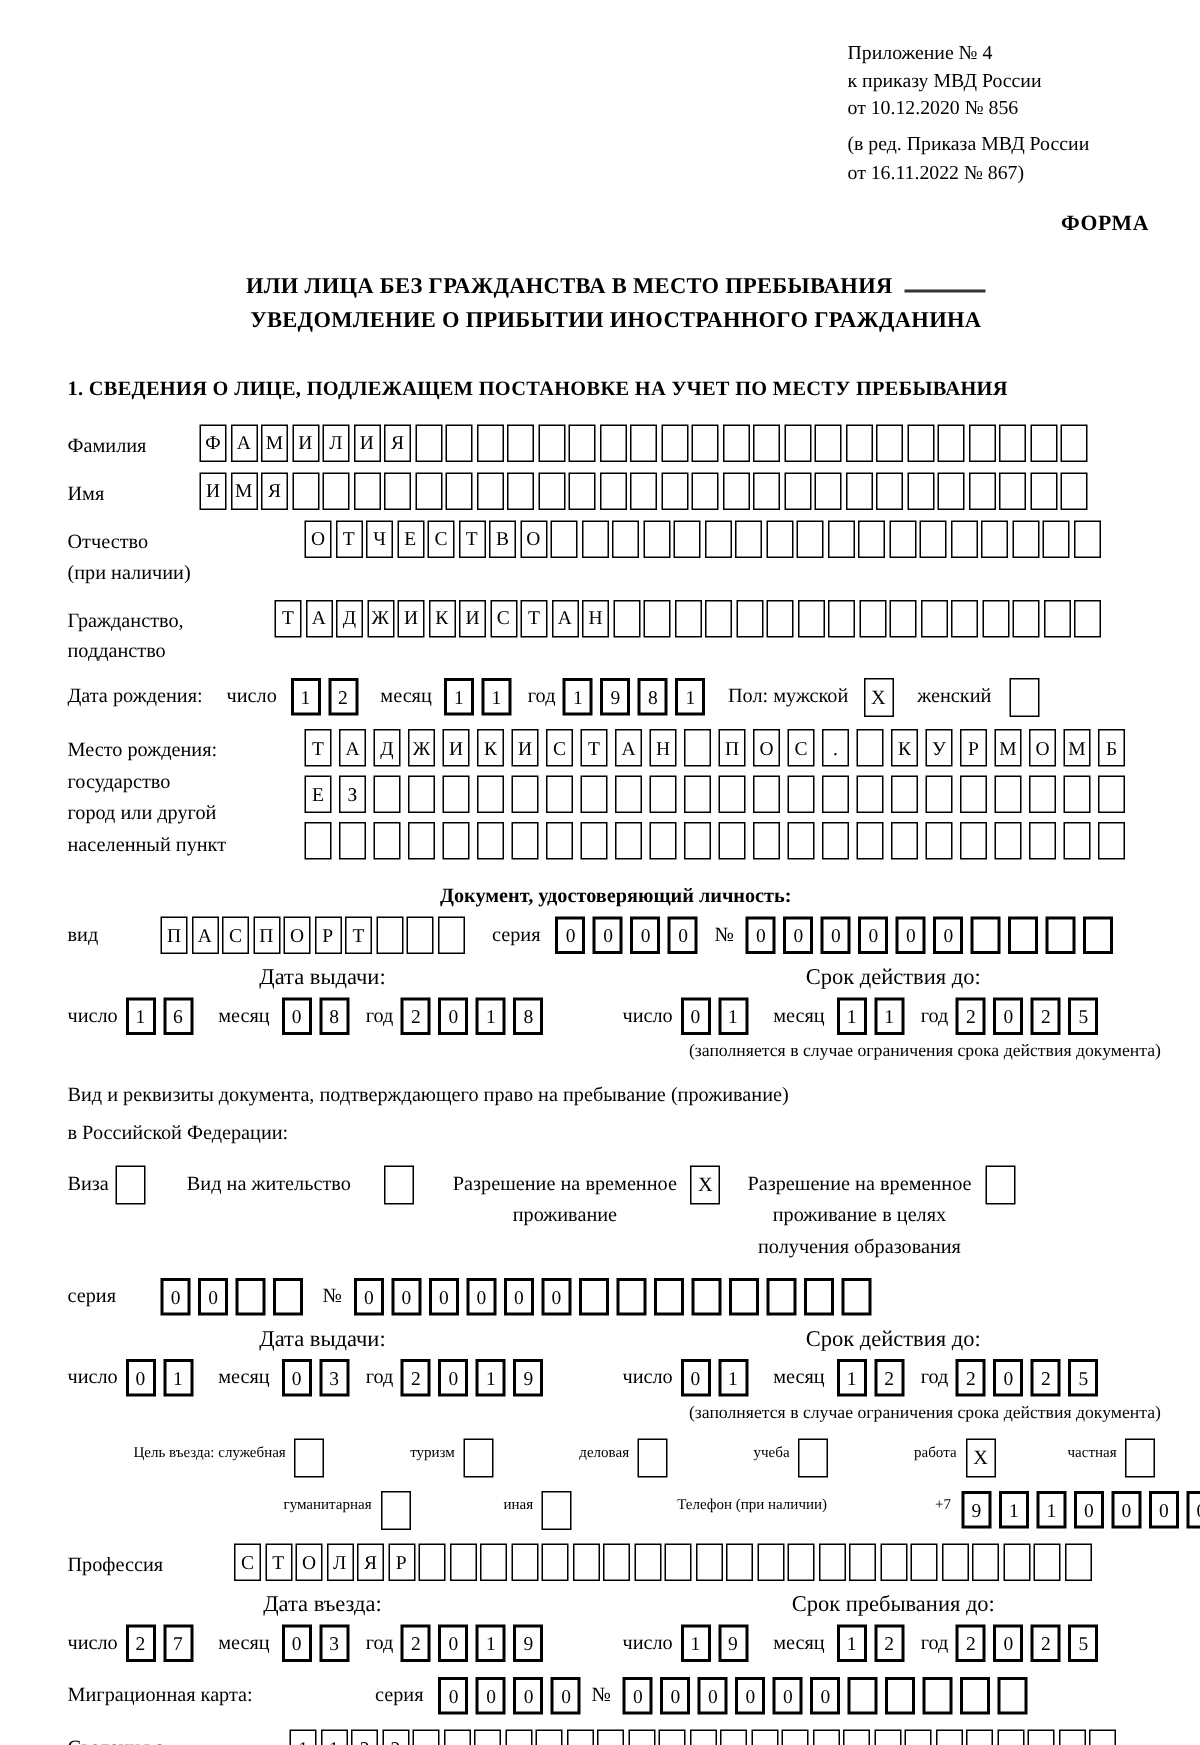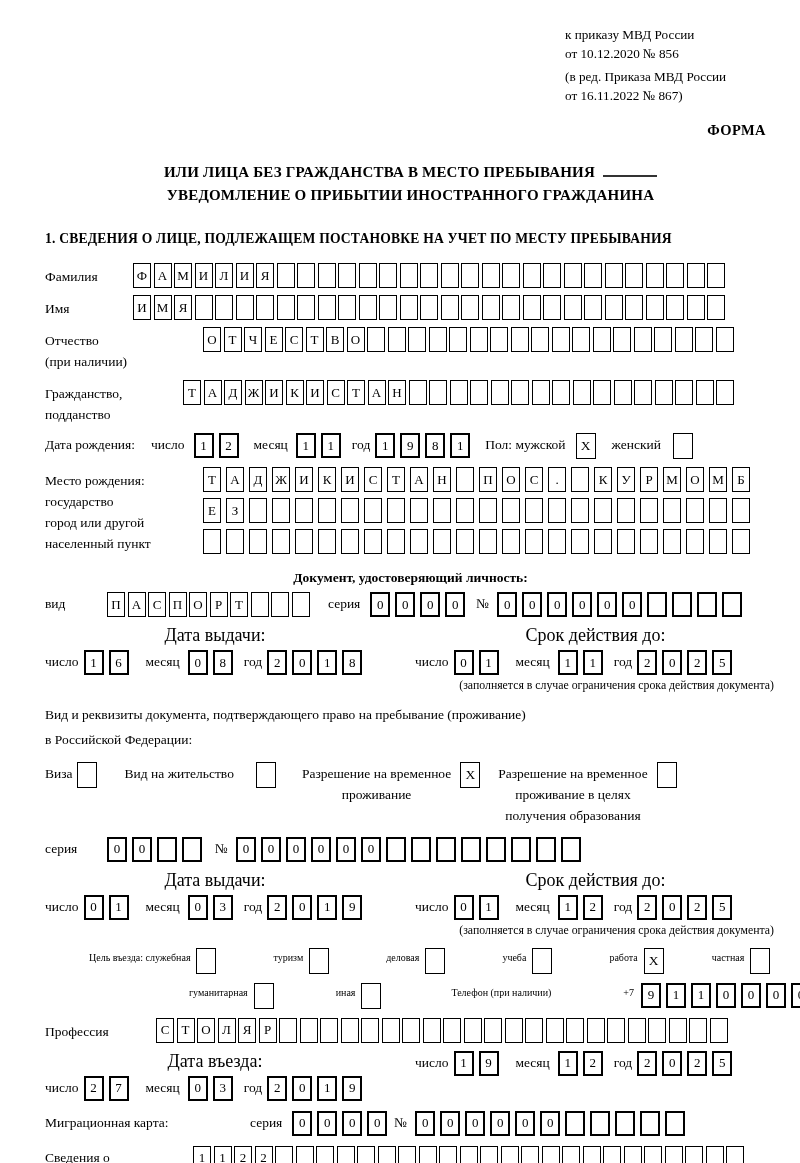--- a/index.html
+++ b/index.html
@@ -29,40 +29,41 @@
   .stack {display:flex; flex-direction:column;}
   .stack .cells {margin-bottom:6px;}
   .dlbl {font-size:13.5px; padding-top:4px; white-space:nowrap;}
 
   .doc-heading {text-align:center; font-weight:bold; font-size:13.5px; margin:10px 0 6px 0;}
   .idrow {display:flex; align-items:flex-start; margin-bottom:8px;}
 
   .dates-row {display:flex; margin-top:8px;}
   .dates-col.left {width:340px;}
   .dates-col.right {margin-left:30px; flex:1;}
-  .dates-header {text-align:center; font-size:18px; margin-bottom:4px;}
+  .dates-header {text-align:center; font-size:15px; margin-bottom:4px;}
   .dateline {display:flex; align-items:flex-start;}
   .note {text-align:right; font-size:11.8px; margin-top:3px; margin-right:2px;}
 
   .permit-intro {font-size:13.5px; line-height:1.85; margin-top:10px;}
   .optrow {display:flex; align-items:flex-start; margin-top:8px; margin-bottom:10px;}
   .opt {display:flex; align-items:flex-start;}
   .optlabel {font-size:13.5px; text-align:center; line-height:1.55; padding-top:3px;}
   .opt .cbox {margin-left:9px; margin-top:1px;}
 
   .purline {display:flex; align-items:flex-start; margin-bottom:9px;}
   .purline .plbl {font-size:10px; padding-top:4px; white-space:nowrap;margin-left:44px;}
   .purline .cbox {margin-left:6px; margin-right:13px;}
 </style>
 </head>
 <body>
 
 <div class="page">
 
   <div class="top-right">
+    <div>Приложение № 4</div>
     <div>к приказу МВД России</div>
     <div>от 10.12.2020 № 856</div>
     <div class="grp2">
       <div>(в ред. Приказа МВД России</div>
       <div>от 16.11.2022 № 867)</div>
     </div>
   </div>
   <div class="forma">ФОРМА</div>
 
   <div class="title">
@@ -606,20 +607,21 @@
         <span class="dlbl" style="margin:0 5px 0 6px;">год</span>
         <span class="cells spaced">
             <span class="cell">2</span>
             <span class="cell">0</span>
             <span class="cell">1</span>
             <span class="cell">9</span>
           </span>
       </div>
     </div>
     <div class="dates-col right">
+      <div class="dates-header">Срок пребывания до:</div>
       <div class="dateline">
         <span class="dlbl" style="margin-right:5px;">число</span>
         <span class="cells spaced">
             <span class="cell">1</span>
             <span class="cell">9</span>
           </span>
         <span class="dlbl" style="margin:0 8px 0 12px;">месяц</span>
         <span class="cells spaced">
             <span class="cell">1</span>
             <span class="cell">2</span>

